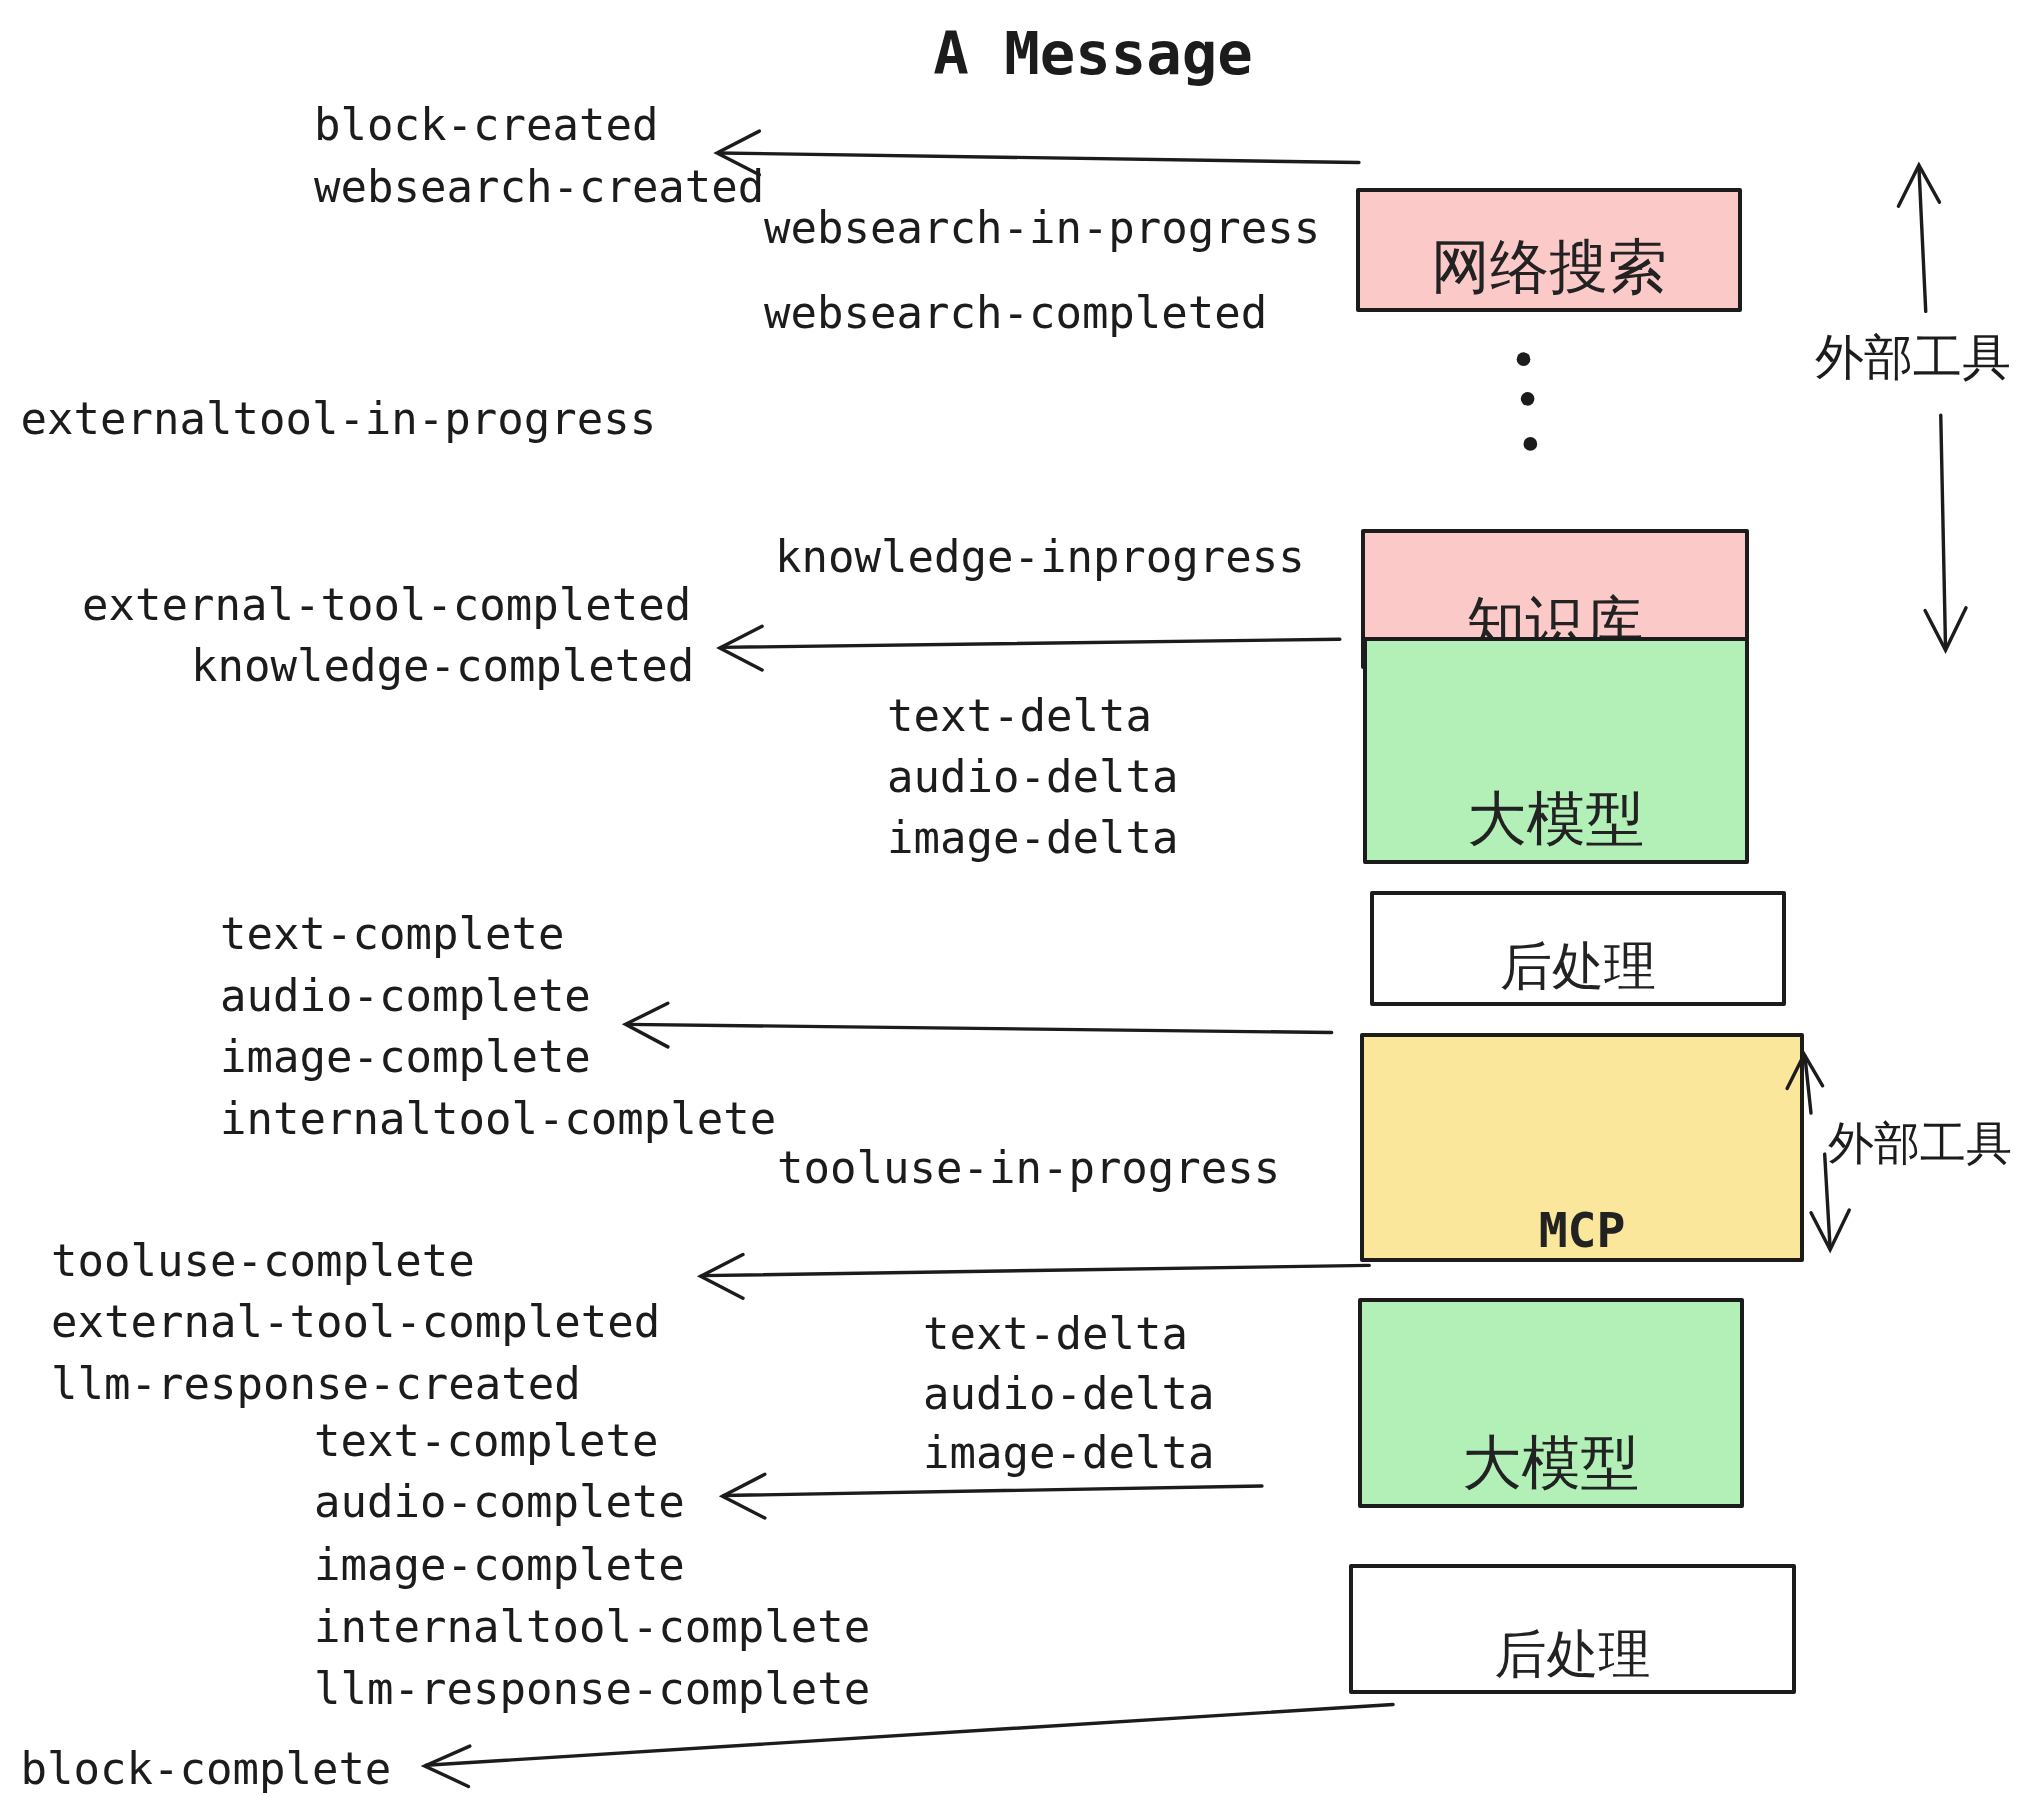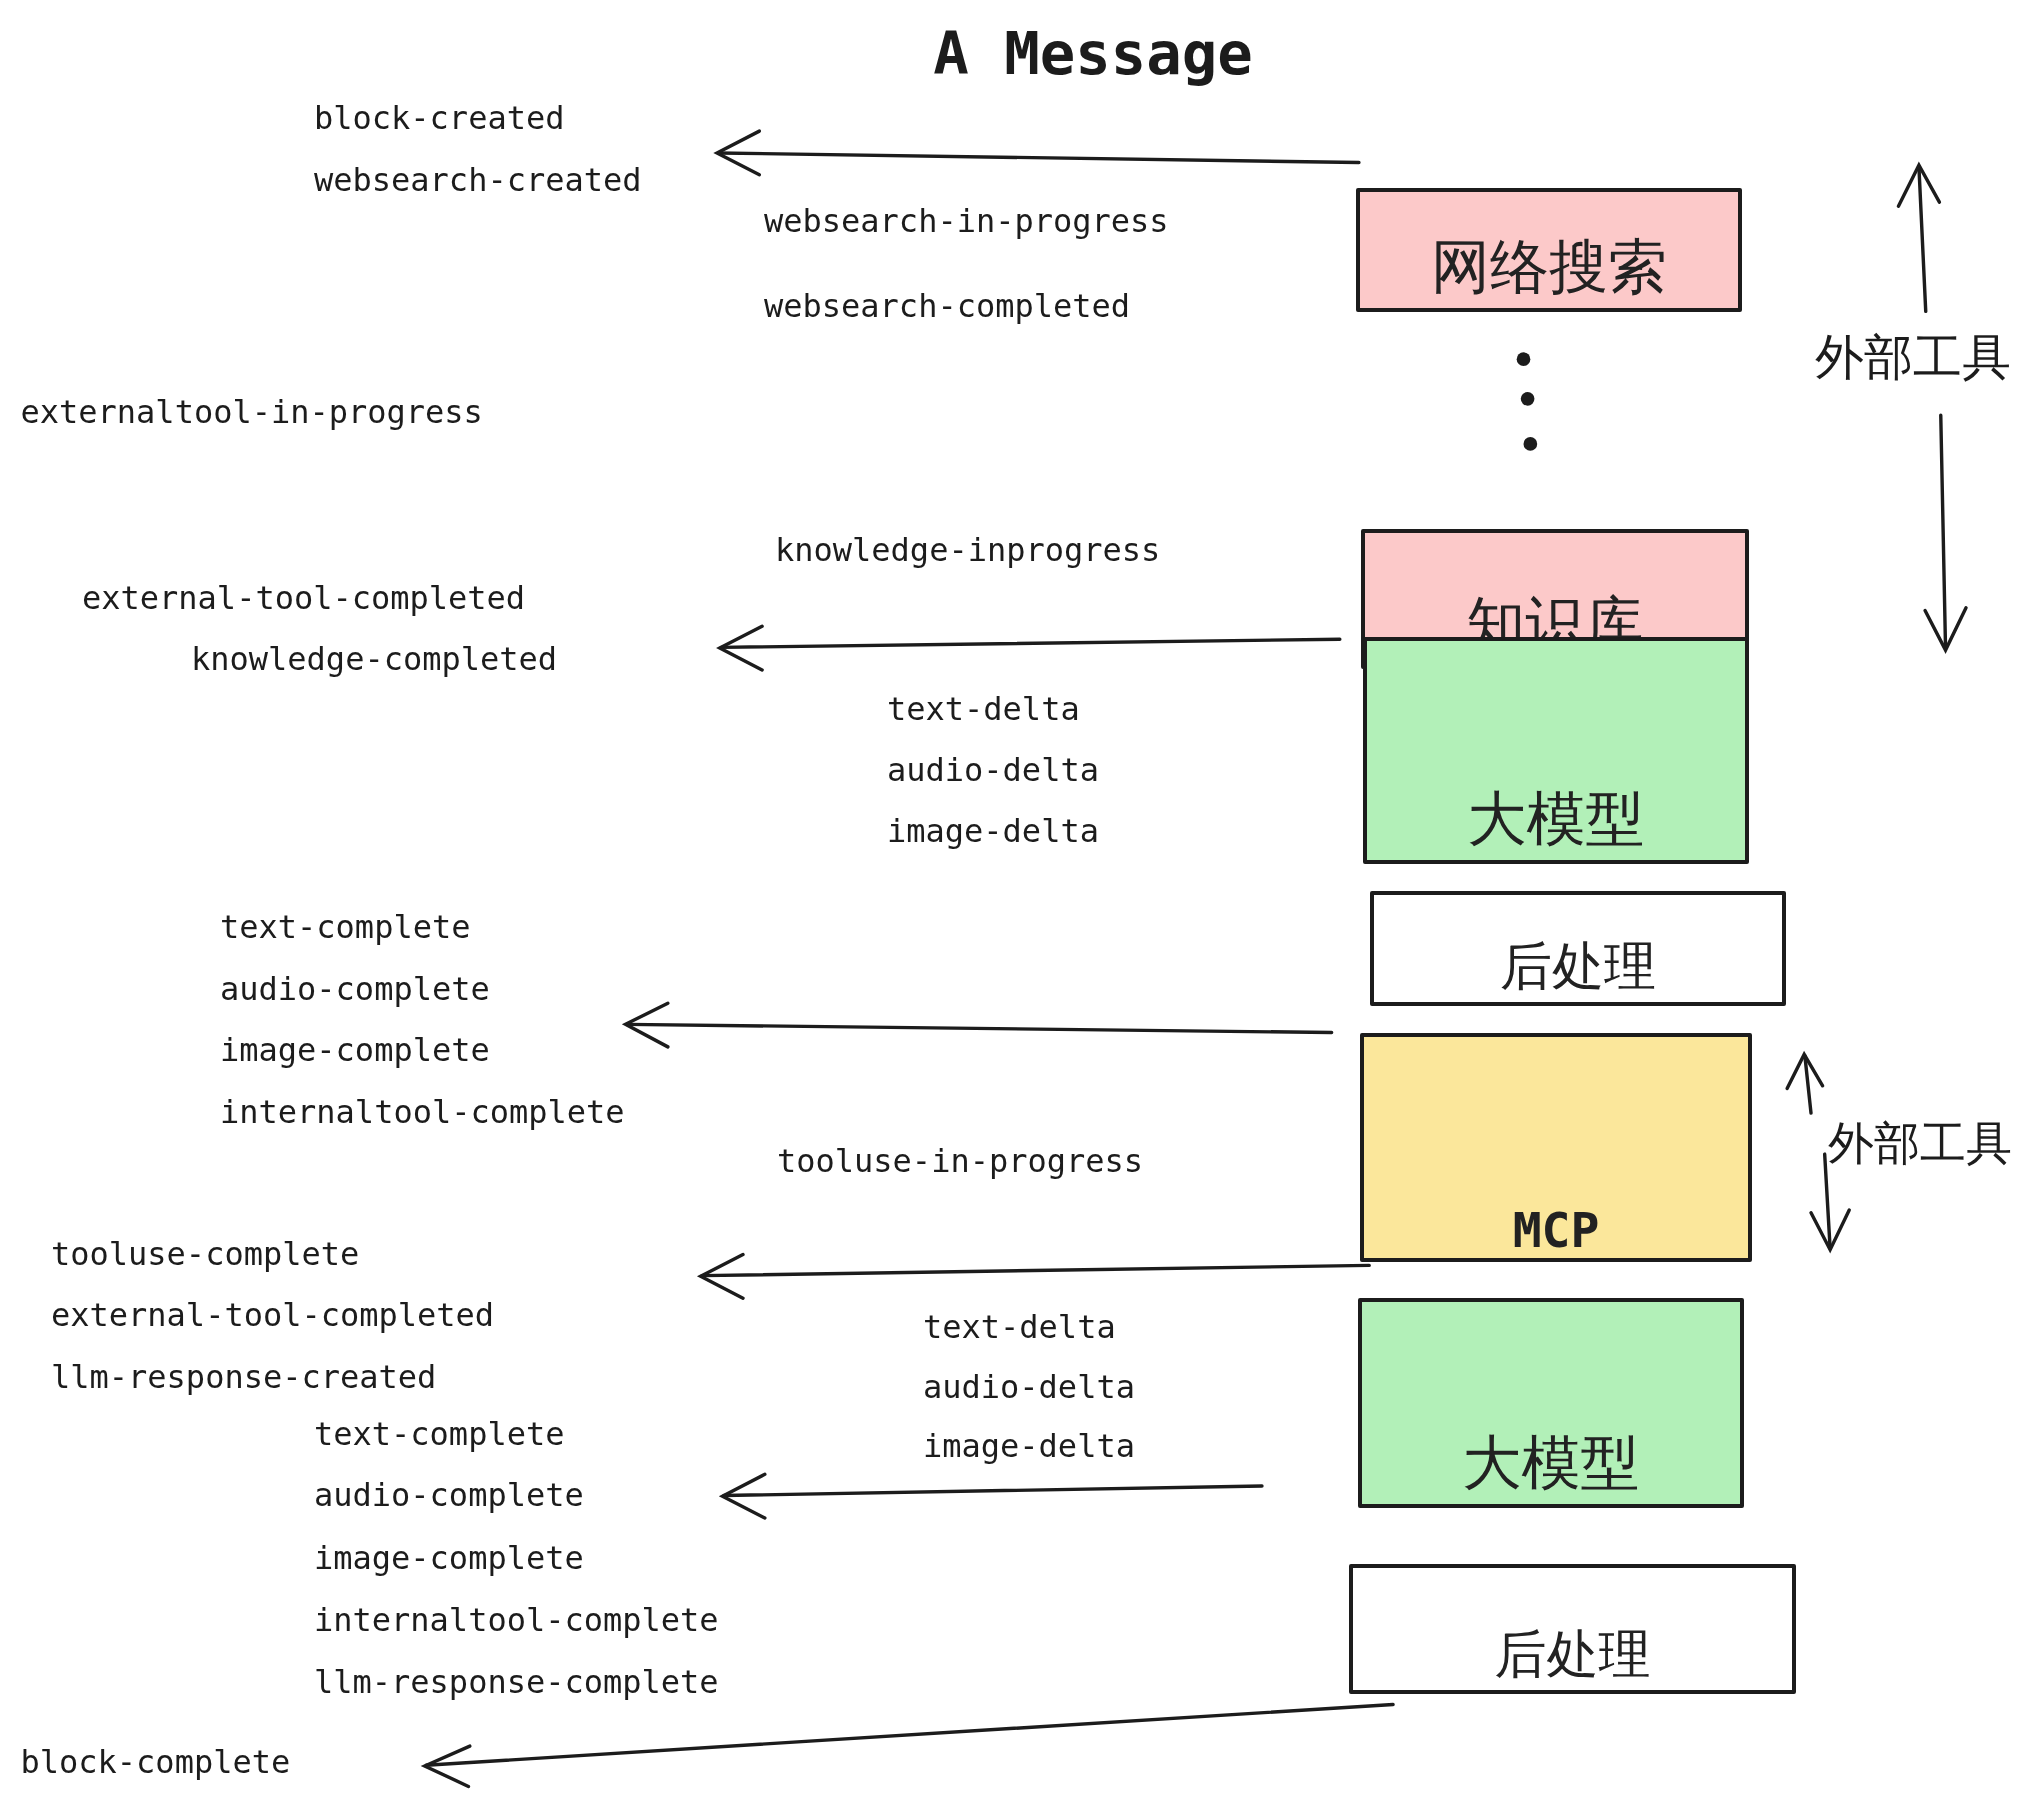--- a/index.html
+++ b/index.html
@@ -7,21 +7,21 @@
     position:relative;
     width:2035px;height:1796px;
     background:#ffffff;
     font-family:"DejaVu Sans", sans-serif;
     color:#1c1c1c;
     overflow:hidden;
   }
   .evt{
     position:absolute;
     font-family:"DejaVu Sans Mono", monospace;
-    font-size:32px;
+    font-size:44px;
     line-height:1.05;
     color:#1c1c1c;
     white-space:nowrap;
   }
   .title{
     position:absolute;
     font-family:"DejaVu Sans Mono", monospace;
     font-size:59px;
     font-weight:bold;
     color:#1c1c1c;
@@ -97,21 +97,21 @@
   </div>
 
   <div class="box" style="left: 1363px; top: 637px; width: 386px; height: 227px; background-color: rgb(178, 240, 184);">
     <span>大模型</span>
   </div>
 
   <div class="box" style="left: 1370px; top: 891px; width: 416px; height: 115px; font-size: 52px; background-color: rgb(255, 255, 255);">
     <span>后处理</span>
   </div>
 
-  <div class="box mono" style="left: 1360px; top: 1033px; width: 392px; height: 229px; background-color: rgb(251, 231, 155);">
+  <div class="box mono" style="left: 1360px; top: 1033px; width: 444px; height: 229px; background-color: rgb(251, 231, 155);">
     <span>MCP</span>
   </div>
 
   <div class="box" style="left: 1358px; top: 1298px; width: 386px; height: 210px; background-color: rgb(178, 240, 184);">
     <span>大模型</span>
   </div>
 
   <div class="box" style="left: 1349px; top: 1564px; width: 447px; height: 130px; font-size: 52px; background-color: rgb(255, 255, 255);">
     <span>后处理</span>
   </div>

